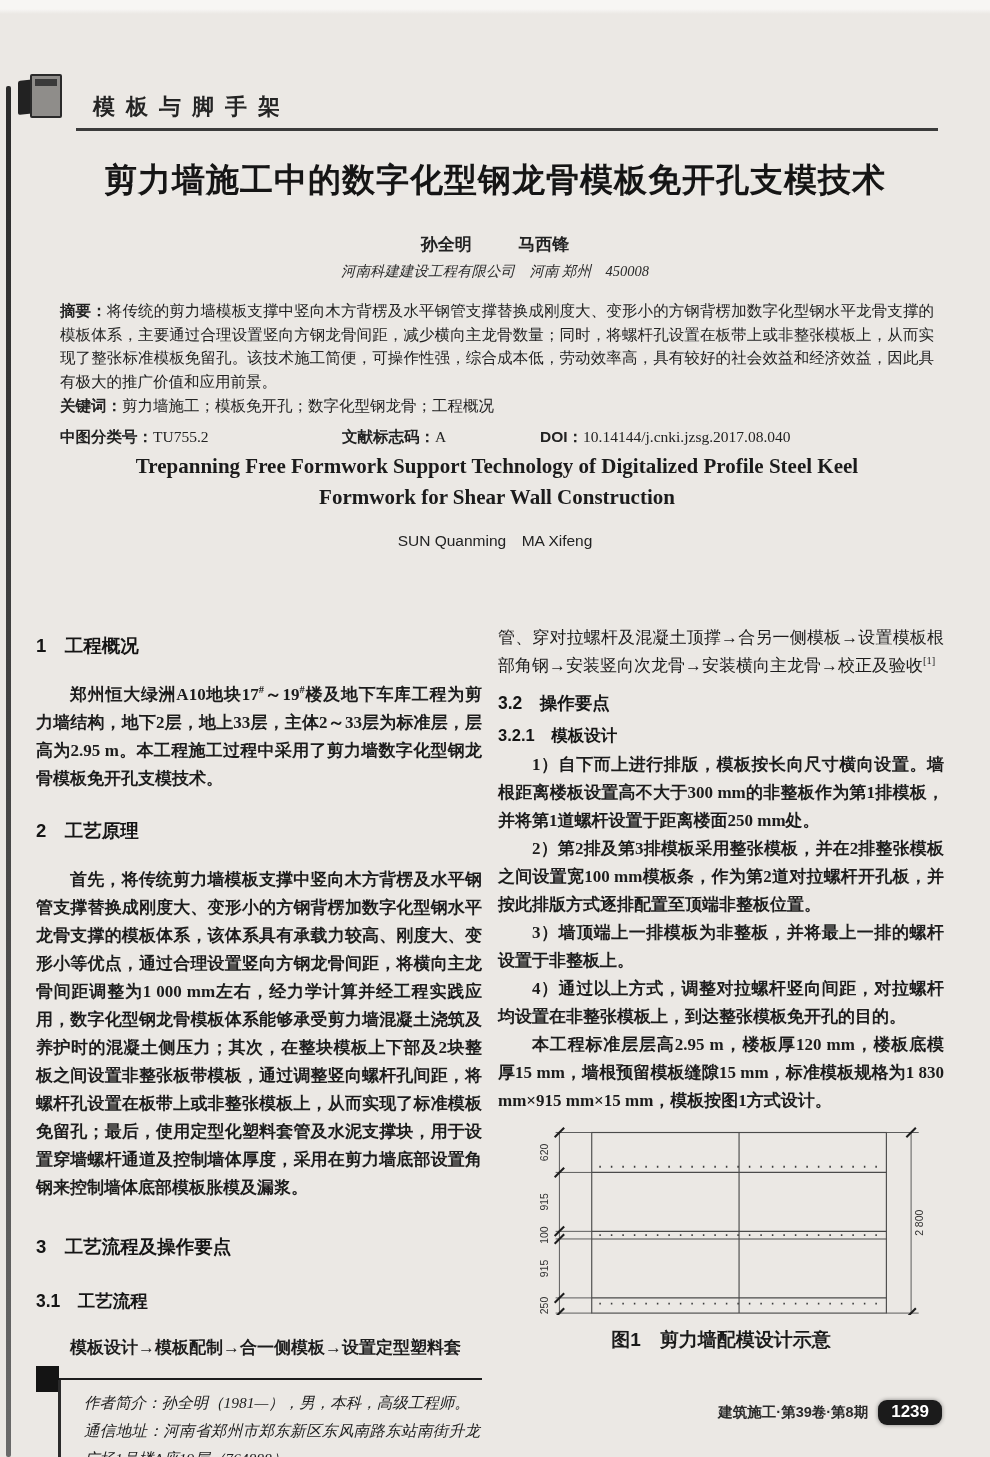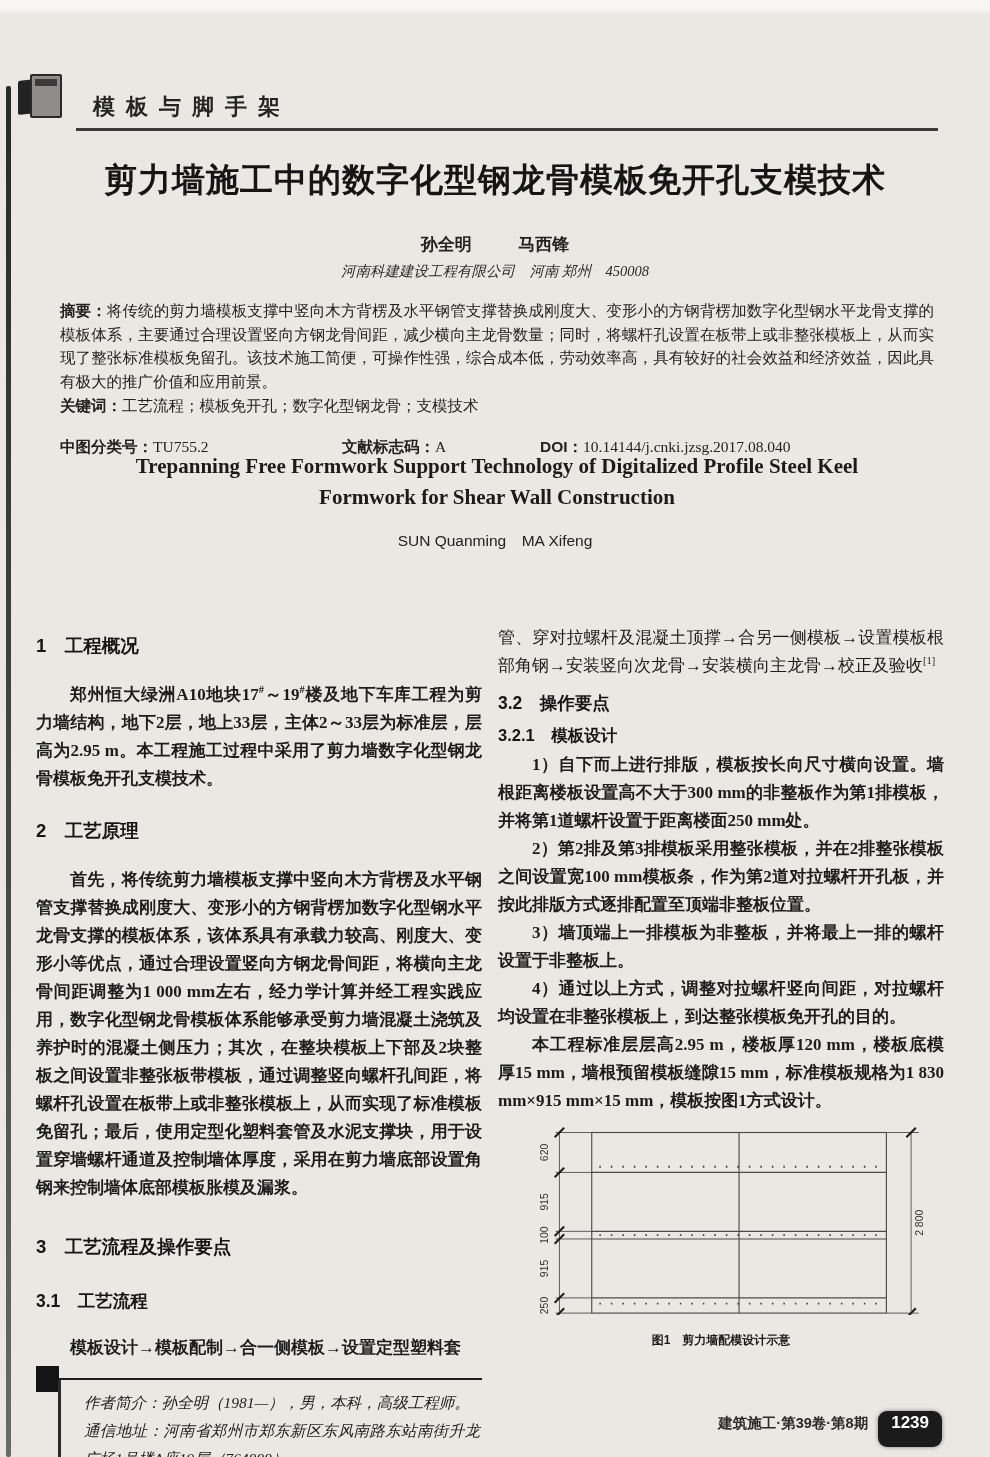--- a/index.html
+++ b/index.html
@@ -24,21 +24,21 @@
   
   .cn-title{position:absolute;left:40px;right:40px;top:158px;text-align:center;font-family:"Liberation Sans",sans-serif;font-weight:bold;font-size:33px;letter-spacing:1px;color:#151515;}
   .authors{position:absolute;left:0;right:0;top:233px;text-align:center;font-family:"Liberation Sans",sans-serif;font-weight:bold;font-size:17px;color:#222;}
   .authors .a2{margin-left:42px;}
   .cn-affil{position:absolute;left:0;right:0;top:262px;text-align:center;font-style:italic;font-size:14.5px;color:#2a2a2a;}
   
   .meta{position:absolute;left:60px;right:56px;top:299px;font-size:15.5px;line-height:23.6px;text-align:justify;color:#222;}
   .meta b{font-family:"Liberation Sans",sans-serif;}
   .meta p{margin:0;}
   .meta .kw{margin-top:1px;}
-  .class-line{display:flex;margin-top:17px;}
+  .class-line{display:flex;margin-top:7px;}
   .class-line .g1{width:282px;}
   .class-line .g2{width:198px;}
   
   .en-title{position:absolute;left:60px;right:56px;top:451px;text-align:center;font-family:"Liberation Serif",serif;font-weight:bold;font-size:21px;line-height:31px;color:#1b1b1b;}
   .en-authors{position:absolute;left:0;right:0;top:531px;text-align:center;font-family:"Liberation Sans",sans-serif;font-size:15.5px;color:#222;}
   .en-affil{position:absolute;left:0;right:0;top:561px;text-align:center;font-family:"Liberation Sans",sans-serif;font-size:14px;color:#2a2a2a;}
   
   .cols{position:absolute;left:36px;right:46px;top:624px;bottom:30px;display:flex;gap:16px;}
   .col{width:446px;font-size:17px;line-height:28px;text-align:justify;}
   .col-left{display:flex;flex-direction:column;gap:16px;}
@@ -47,26 +47,26 @@
   h2.sec{font-family:"Liberation Sans",sans-serif;font-size:18.5px;margin:8px 0 5px 0;color:#151515;}
   h3.sec{font-family:"Liberation Sans",sans-serif;font-size:17.5px;margin:5px 0 3px 0;color:#151515;}
   h4.sec{font-family:"Liberation Sans",sans-serif;font-size:16.5px;margin:4px 0 2px 0;color:#151515;}
   sup{font-size:10.5px;line-height:0;}
   
   .bio{position:relative;margin-top:auto;margin-bottom:22px;border-top:2.5px solid #1e1e1e;padding:9px 2px 2px 48px;font-style:italic;font-size:15.5px;line-height:28px;}
   .bio-square{position:absolute;left:0;top:-14px;width:23px;height:26px;background:#141414;}
   .bio-vline{position:absolute;left:22px;top:0;bottom:-8px;width:2.5px;background:#2b2b2b;}
   
   .figure-wrap{margin-top:8px;text-align:center;}
-  .fig-caption{font-family:"Liberation Sans",sans-serif;font-weight:bold;font-size:12px;margin-top:2px;text-align:center;color:#1a1a1a;}
+  .fig-caption{font-family:"Liberation Sans",sans-serif;font-weight:bold;font-size:19px;margin-top:2px;text-align:center;color:#1a1a1a;}
   .fig-svg text{font-family:"Liberation Sans",sans-serif;font-size:11px;fill:#333;}
   
   .footer{position:absolute;right:48px;top:1400px;display:flex;align-items:center;gap:10px;}
   .journal{font-family:"Liberation Sans",sans-serif;font-weight:bold;font-size:14.5px;color:#2a2a2a;}
-  .page-badge{background:#1b1b1b;color:#fff;font-family:"Liberation Sans",sans-serif;font-weight:bold;font-size:17px;padding:2px 13px 14px;border-radius:9px;box-shadow:0 0 4px rgba(0,0,0,.45);margin-top:11px;}
+  .page-badge{background:#1b1b1b;color:#fff;font-family:"Liberation Sans",sans-serif;font-weight:bold;font-size:17px;padding:2px 13px 3px;border-radius:9px;box-shadow:0 0 4px rgba(0,0,0,.45);}
 </style>
 </head>
 <body>
 
 <div class="page">
   <div class="spine"></div>
 
   <div class="books-icon">
     <div class="b1"></div>
     <div class="b2"></div>
@@ -76,21 +76,21 @@
 
   <div class="cn-title">剪力墙施工中的数字化型钢龙骨模板免开孔支模技术</div>
   <div class="authors">
     <span class="a1">孙全明</span>
     <span class="a2">马西锋</span>
   </div>
   <div class="cn-affil">河南科建建设工程有限公司　河南 郑州　450008</div>
 
   <div class="meta">
     <p><b>摘要：</b><span>将传统的剪力墙模板支撑中竖向木方背楞及水平钢管支撑替换成刚度大、变形小的方钢背楞加数字化型钢水平龙骨支撑的模板体系，主要通过合理设置竖向方钢龙骨间距，减少横向主龙骨数量；同时，将螺杆孔设置在板带上或非整张模板上，从而实现了整张标准模板免留孔。该技术施工简便，可操作性强，综合成本低，劳动效率高，具有较好的社会效益和经济效益，因此具有极大的推广价值和应用前景。</span></p>
-    <p class="kw"><b>关键词：</b><span>工艺流程；模板免开孔；数字化型钢龙骨；支模技术</span></p>
+    <p class="kw"><b>关键词：</b><span>剪力墙施工；模板免开孔；数字化型钢龙骨；工程概况</span></p>
     <div class="class-line">
       <span class="g1"><b>中图分类号：</b><span>TU755.2</span></span>
       <span class="g2"><b>文献标志码：</b><span>A</span></span>
       <span class="g3"><b>DOI：</b><span>10.14144/j.cnki.jzsg.2017.08.040</span></span>
     </div>
   </div>
 
   <div class="en-title">
     <div>Trepanning Free Formwork Support Technology of Digitalized Profile Steel Keel</div>
     <div>Formwork for Shear Wall Construction</div>

